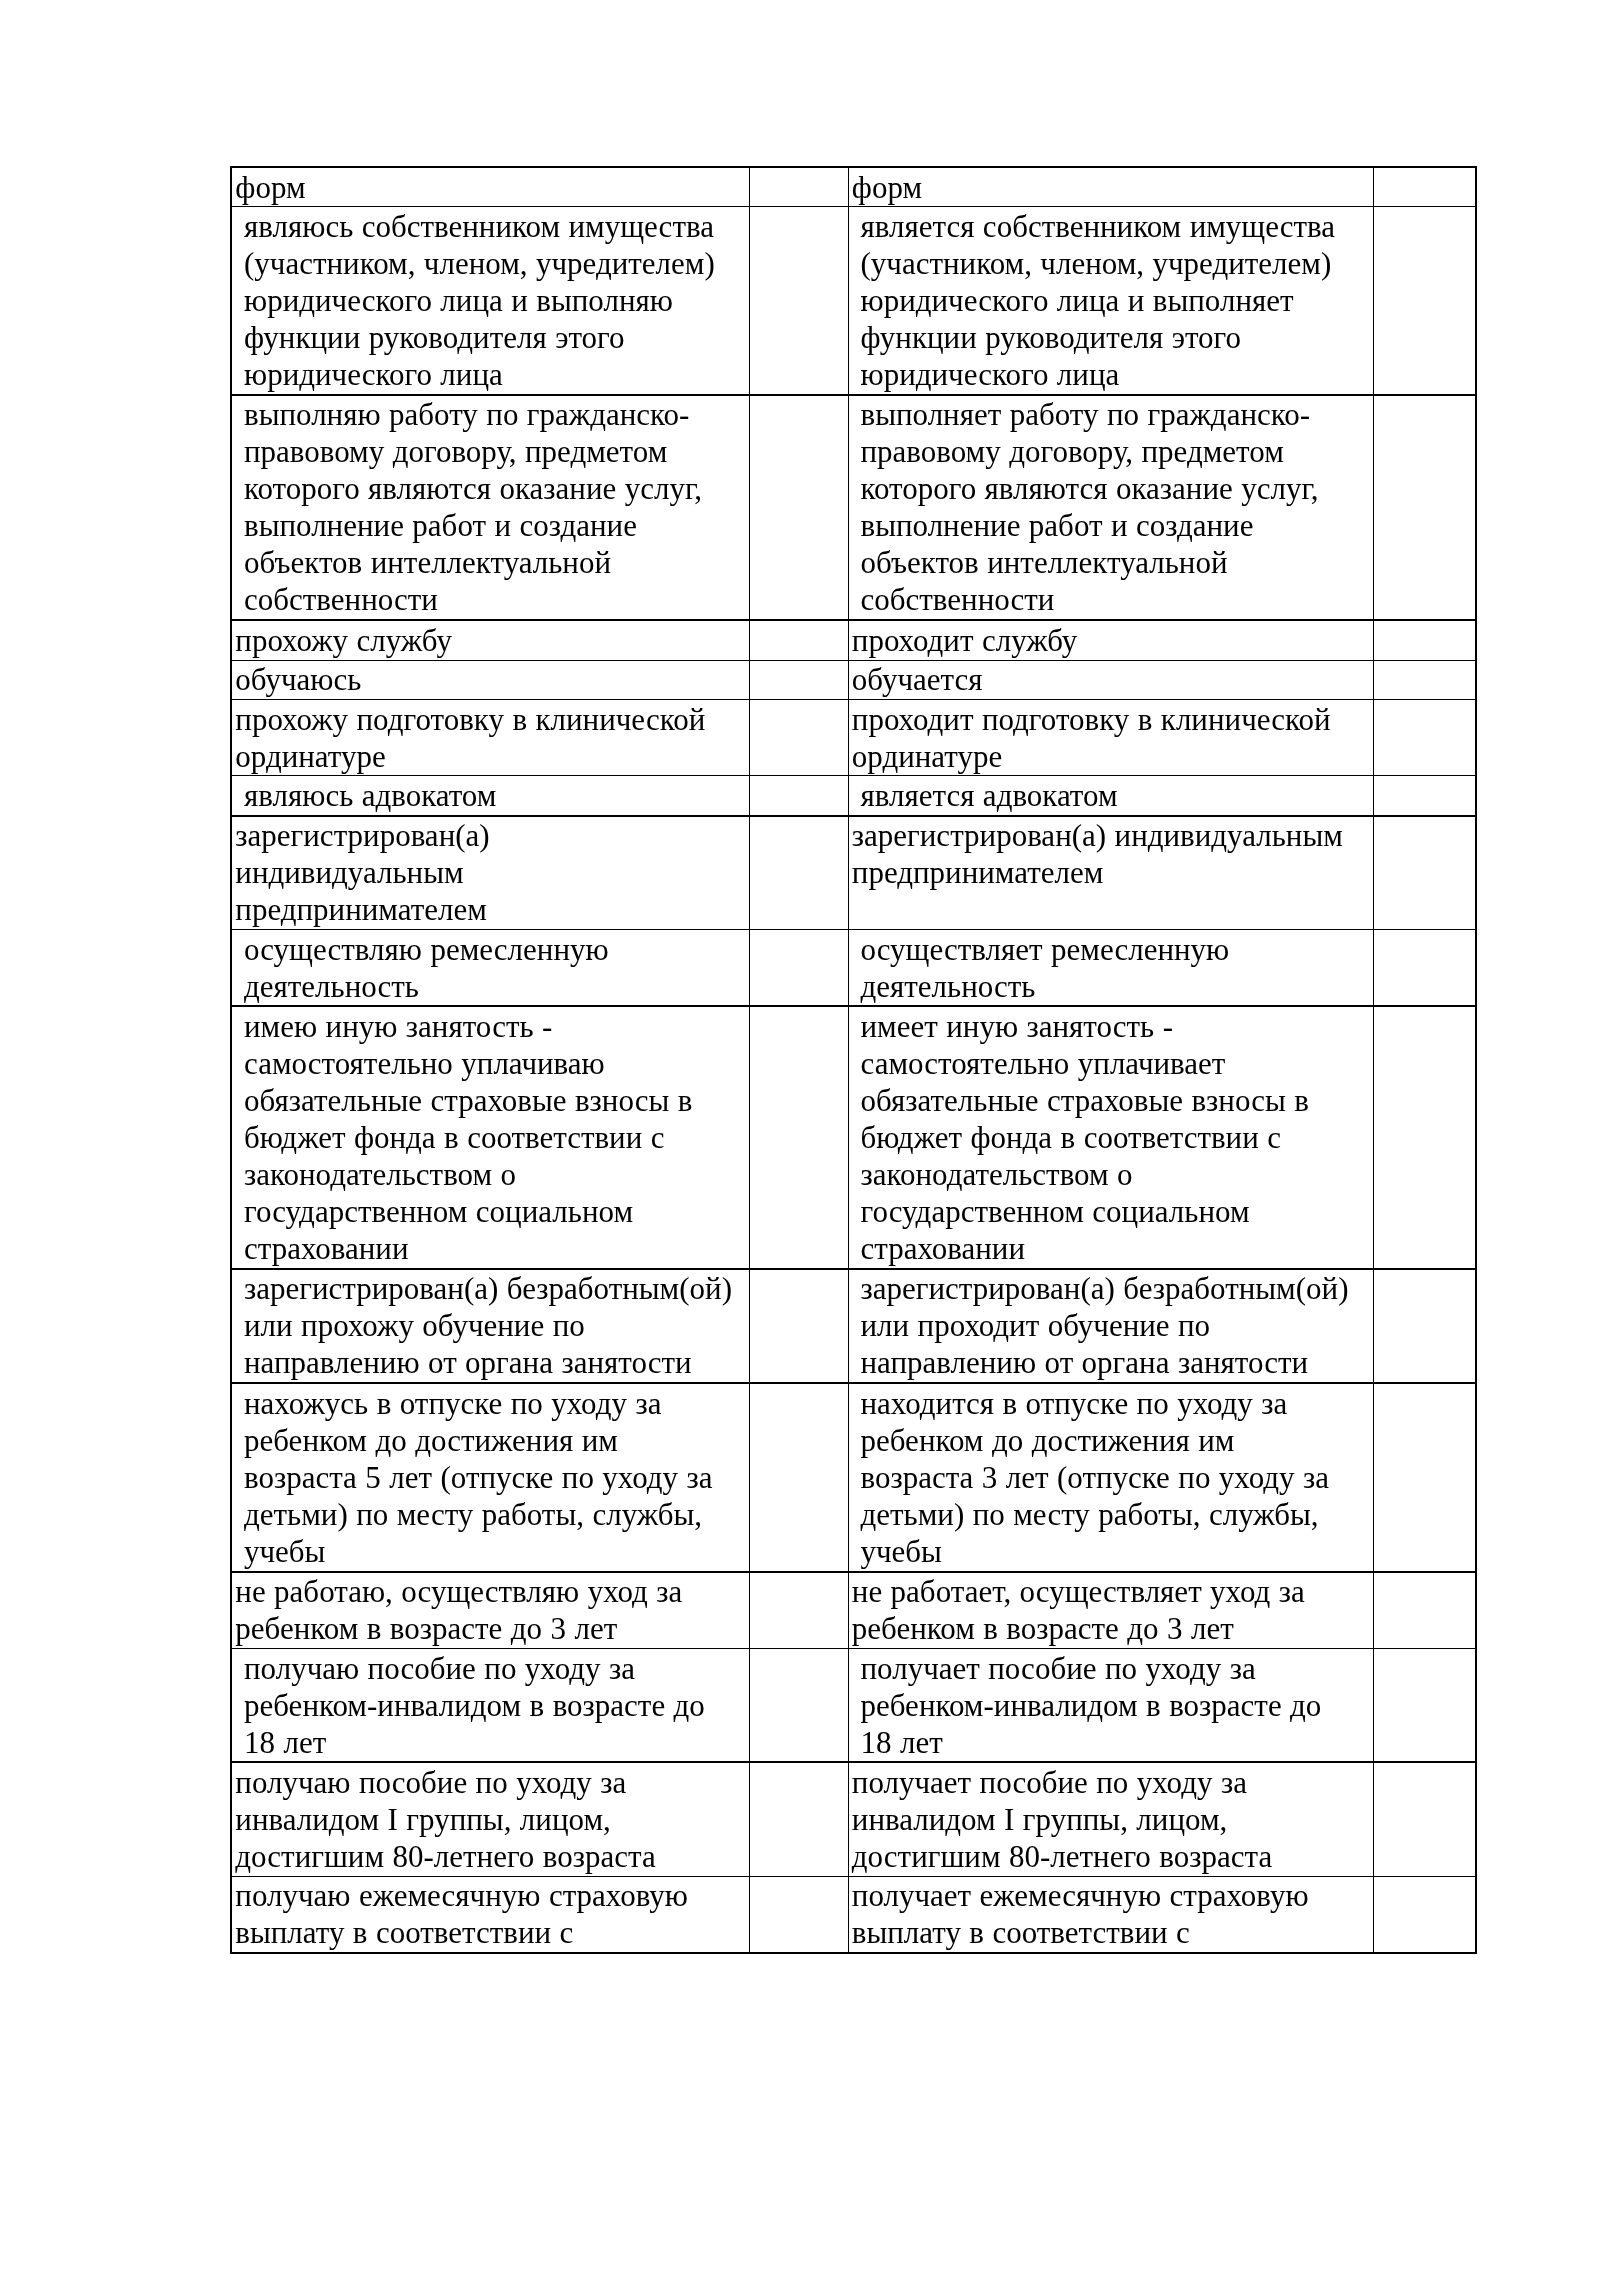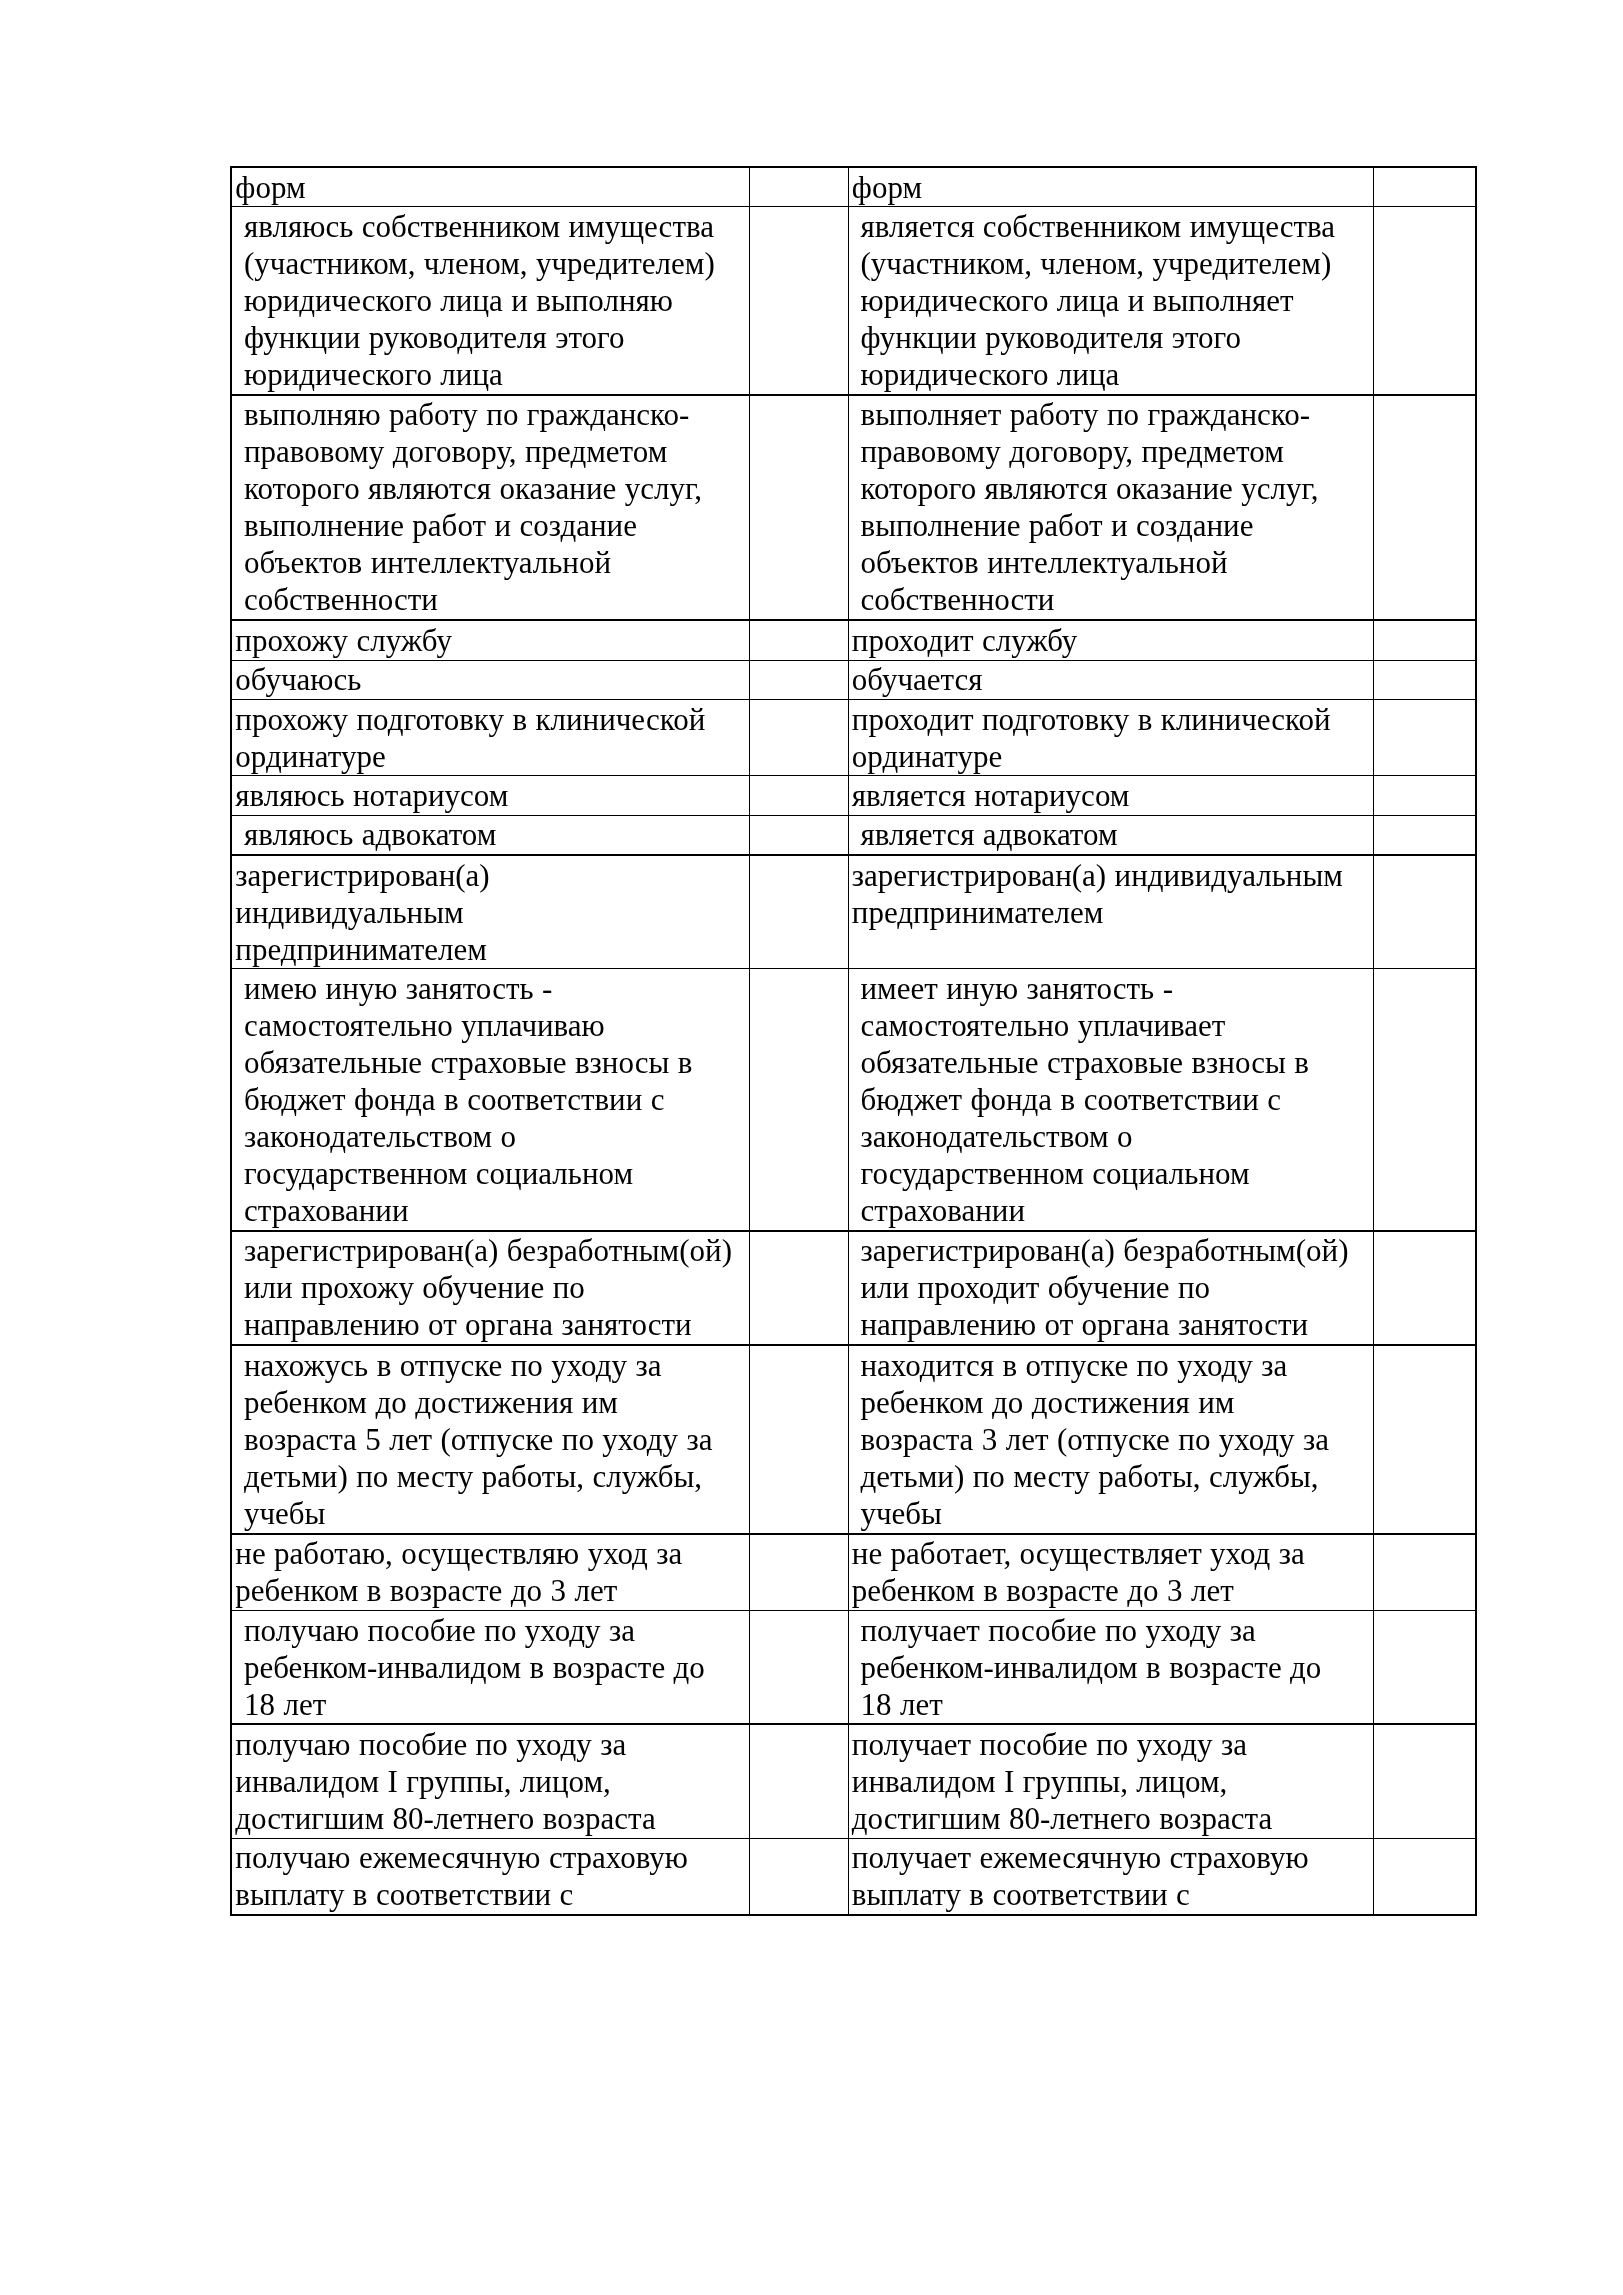--- a/index.html
+++ b/index.html
@@ -115,39 +115,41 @@
           <td></td>
         </tr>
         <tr>
           <td>прохожу подготовку в клинической
 ординатуре</td>
           <td></td>
           <td>проходит подготовку в клинической
 ординатуре</td>
           <td></td>
         </tr>
-        <tr>
-          <td>являюсь нотариусом</td>
-          <td></td>
-          <td>является нотариусом</td>
-          <td></td>
-        </tr>
         <tr class="thick">
           <td>являюсь адвокатом</td>
           <td></td>
           <td>является адвокатом</td>
           <td></td>
         </tr>
         <tr>
           <td>зарегистрирован(а)
 индивидуальным
 предпринимателем</td>
           <td></td>
           <td>зарегистрирован(а) индивидуальным
 предпринимателем</td>
+          <td></td>
+        </tr>
+        <tr class="thick">
+          <td>осуществляю ремесленную
+деятельность</td>
+          <td></td>
+          <td>осуществляет ремесленную
+деятельность</td>
           <td></td>
         </tr>
         <tr class="thick">
           <td>имею иную занятость -
 самостоятельно уплачиваю
 обязательные страховые взносы в
 бюджет фонда в соответствии с
 законодательством о
 государственном социальном
 страховании</td>

